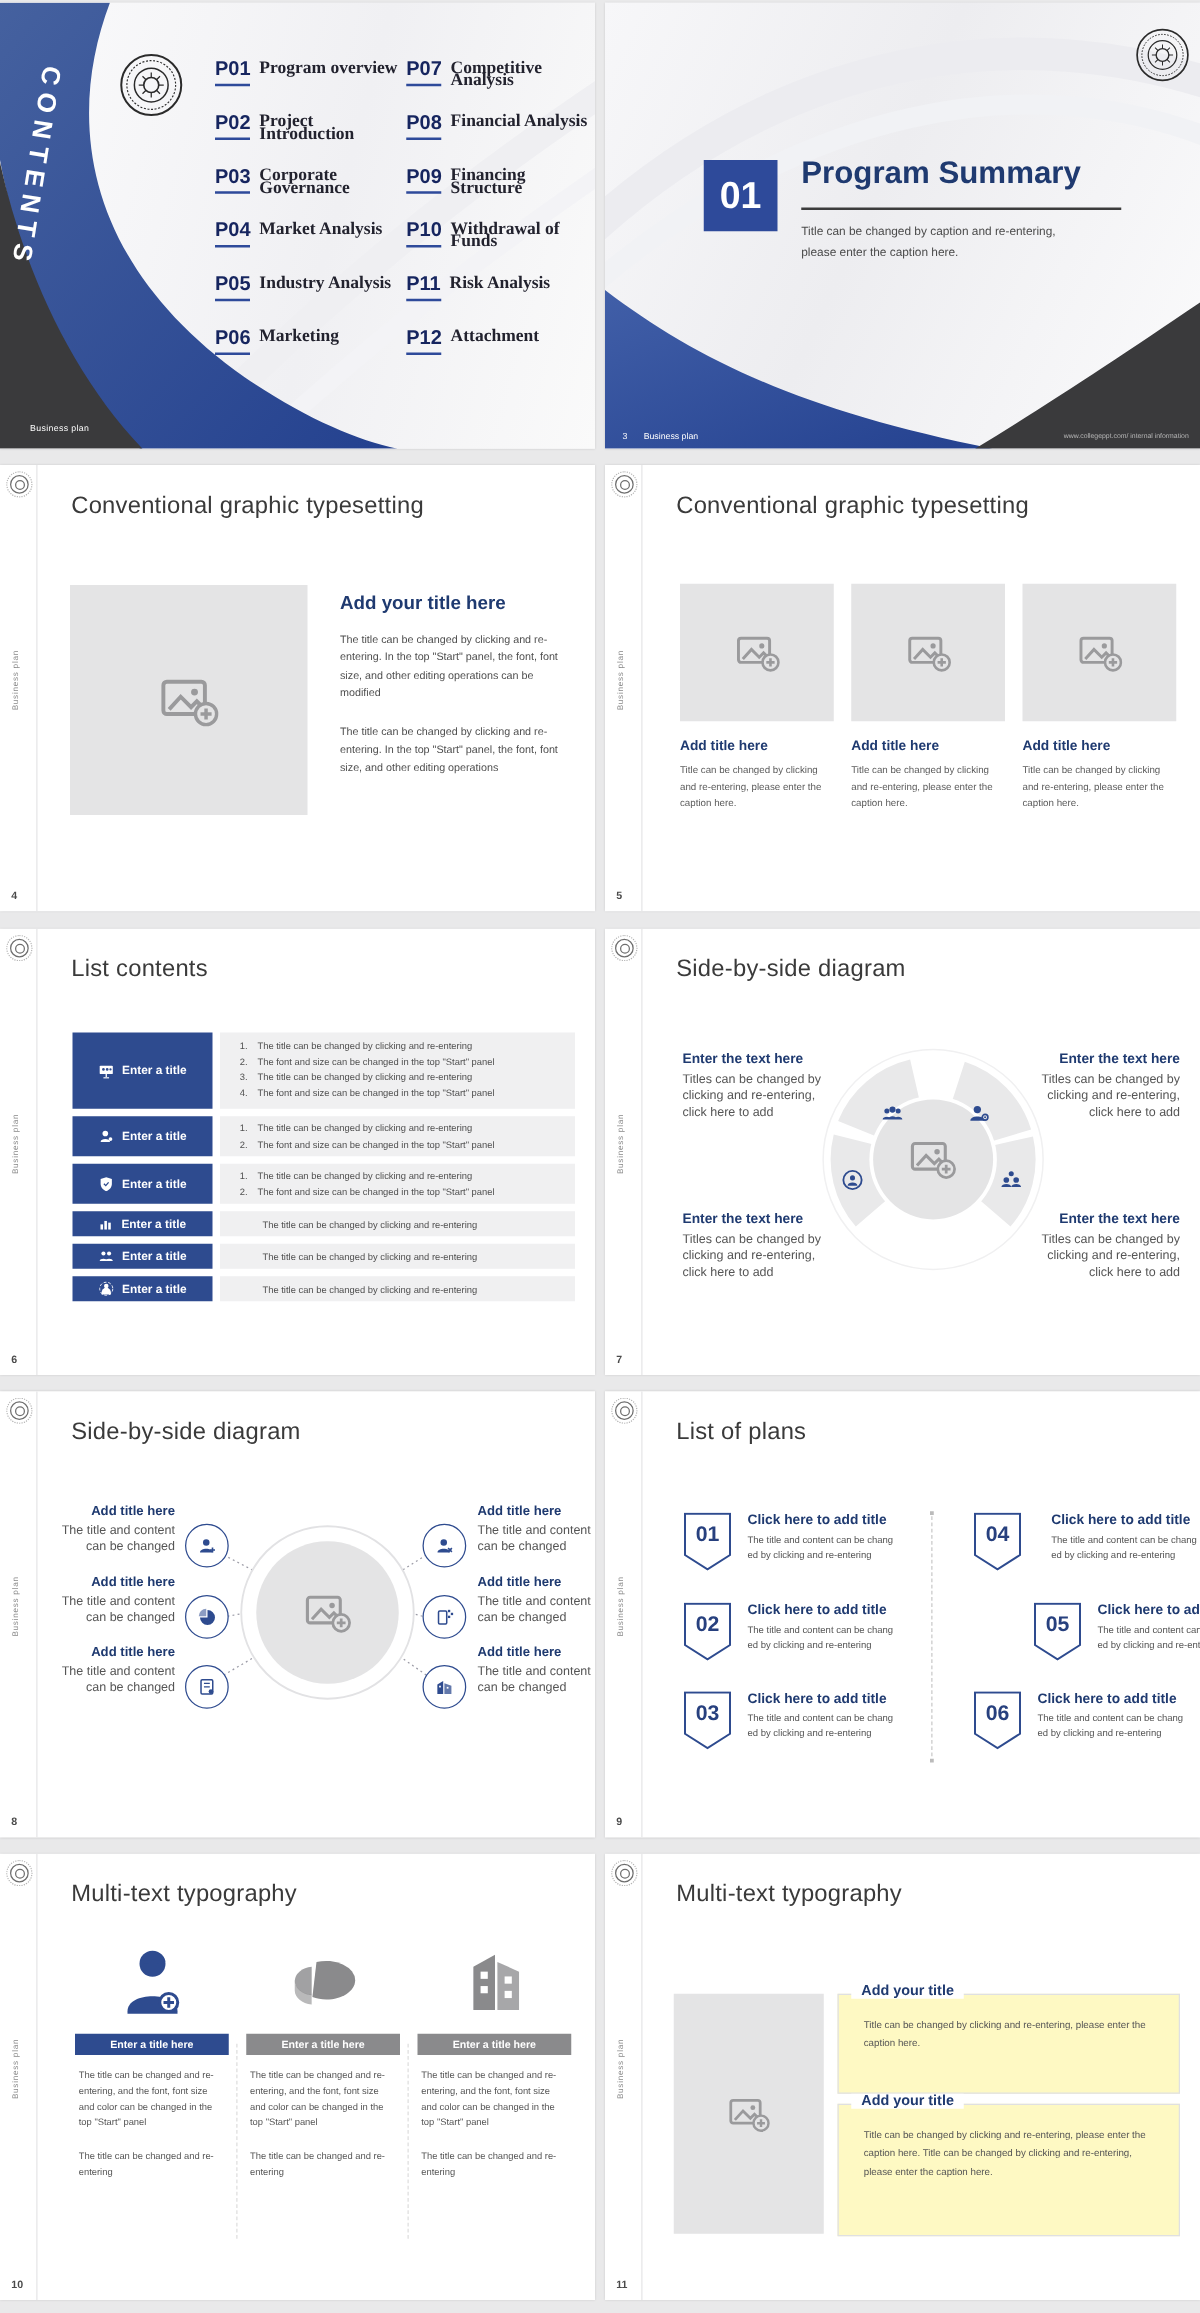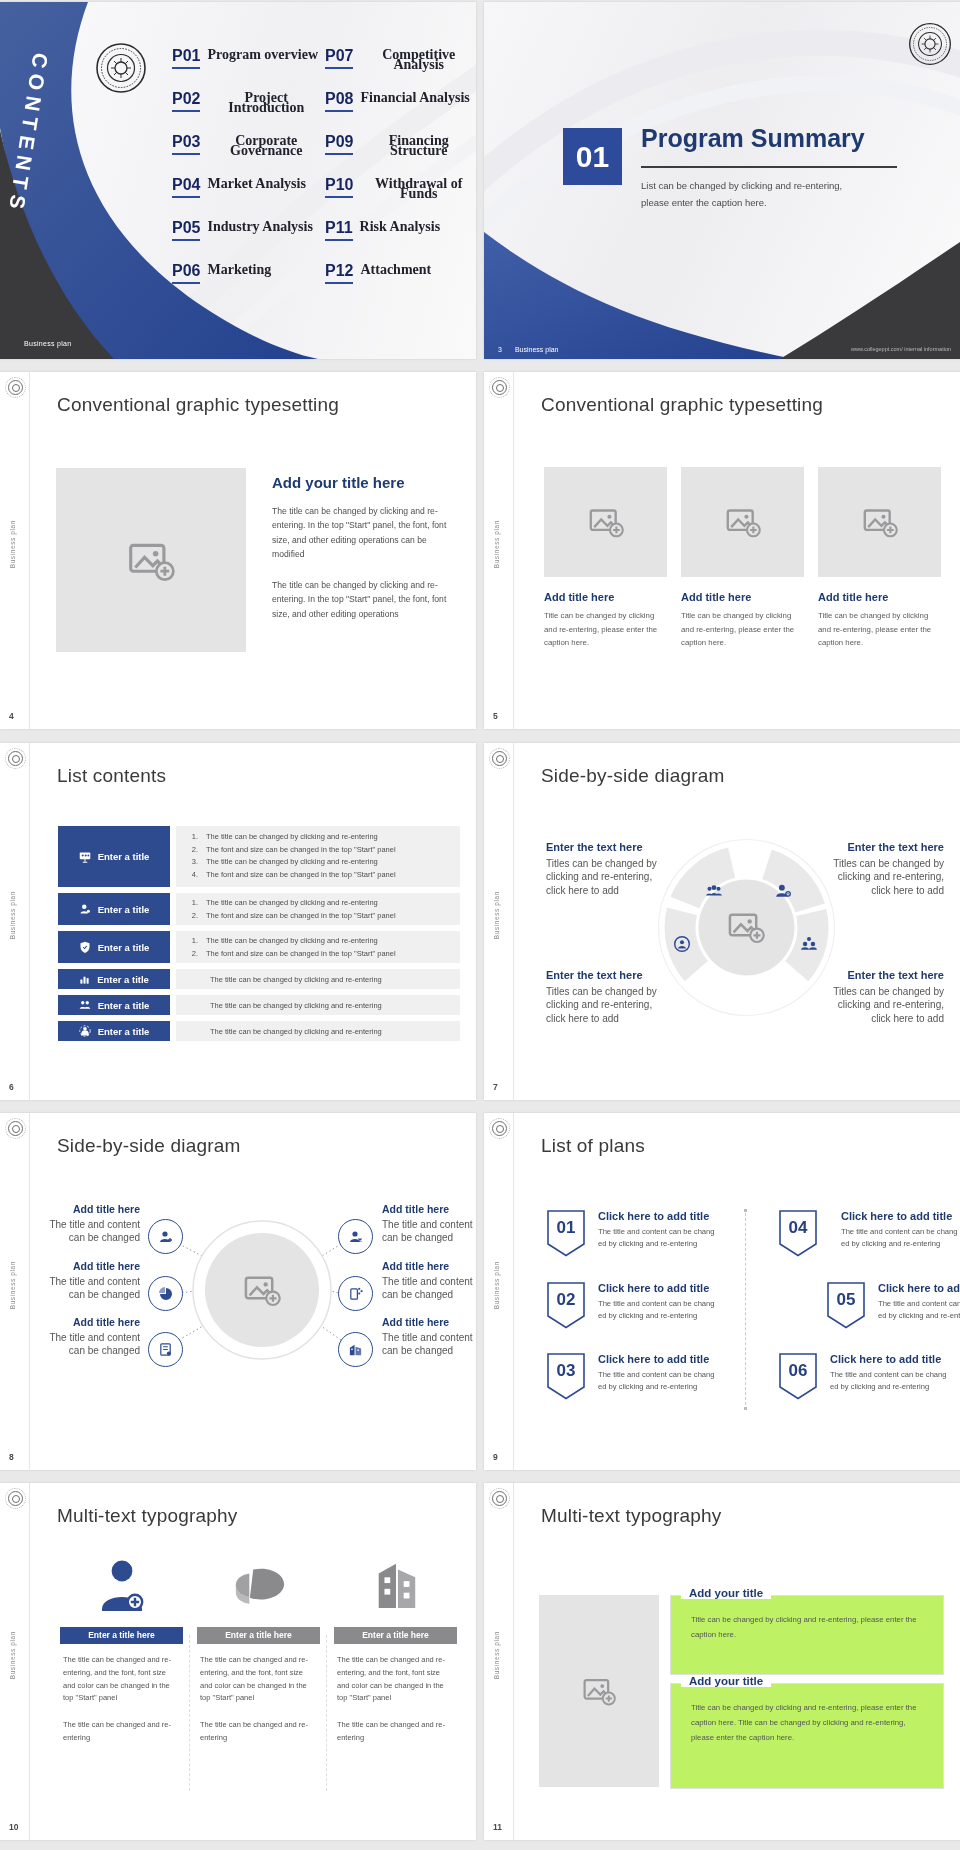--- a/index.html
+++ b/index.html
@@ -15,21 +15,21 @@
   .vline{position:absolute;left:29px;top:0;bottom:0;width:1px;background:#e6e6e8;}
   .vlabel{position:absolute;left:9px;top:148px;writing-mode:vertical-rl;transform:rotate(180deg);font-size:6.5px;letter-spacing:.6px;color:#8a8a8a;}
   .pagenum{position:absolute;left:9px;bottom:8px;font-size:8.5px;color:#4a4a4a;font-weight:bold;}
   .stitle{position:absolute;left:57px;top:22px;margin:0;font-size:19px;font-weight:400;color:#3a3a3a;letter-spacing:.2px;}
 
   .imgbox{background:#e4e4e5;display:flex;align-items:center;justify-content:center;}
 
   
   .contents-word{position:absolute;left:16px;top:50px;writing-mode:vertical-rl;transform:rotate(9deg);color:#fff;font-weight:bold;font-size:21px;letter-spacing:6px;}
   .toc-grid{position:absolute;left:172px;top:46px;display:grid;grid-auto-flow:column;grid-template-rows:repeat(6,43px);grid-template-columns:153px 152px;}
-  .toc-item{display:flex;align-items:flex-start;text-align:center;}
+  .toc-item{display:flex;align-items:flex-start;}
   .toc-code{font-weight:bold;font-size:16px;color:#16255f;border-bottom:2.5px solid #2e4a9a;padding-bottom:3px;line-height:16px;}
   .toc-label{font-weight:bold;font-size:14px;color:#22222e;margin:2px 0 0 7px;line-height:10px;font-family:Liberation Serif, serif;}
   .s1-footer{position:absolute;left:24px;bottom:12px;color:#fff;font-size:7px;letter-spacing:.3px;}
 
   
   .numbox{position:absolute;left:79px;top:126px;width:59px;height:57px;background:#2e4a9a;display:flex;align-items:center;justify-content:center;color:#fff;font-size:30px;font-weight:bold;}
   .sum-title{position:absolute;left:157px;top:122px;margin:0;font-size:25px;font-weight:bold;color:#1f3a70;}
   .sum-rule{position:absolute;left:157px;top:164px;width:256px;height:1.5px;background:#3c3c3c;}
   .sum-caption{position:absolute;left:157px;top:175px;font-size:9.5px;line-height:17px;color:#4a4a4a;}
   .s2-footer{position:absolute;left:14px;bottom:6px;color:#fff;font-size:7px;display:flex;gap:13px;}
@@ -78,21 +78,21 @@
   
   .tcol{position:absolute;width:123px;top:68px;}
   .tcol-icon{height:62px;display:flex;align-items:flex-end;justify-content:center;}
   .tcol-bar{margin-top:14px;height:17px;line-height:17px;text-align:center;color:#fff;font-size:8.5px;font-weight:bold;}
   .bar-blue{background:#2e4b8f;}
   .bar-gray{background:#8a8a8c;}
   .tcol-p{margin:10px 3px 0 3px;font-size:7.5px;line-height:12.8px;color:#555;}
   .tsep{position:absolute;top:152px;height:156px;border-left:1px dashed #dedede;}
 
   
-  .tb{position:absolute;left:186px;width:272px;background:#bef264;border:1px solid #dfe0e3;}
+  .tb{position:absolute;left:186px;width:272px;background:#fef9c3;border:1px solid #dfe0e3;}
   .tb-h{position:absolute;top:-9px;left:10px;background:#fff;padding:0 8px;font-size:11.5px;font-weight:bold;color:#1f3a70;}
   .tb-t{padding:16px 16px 10px 20px;font-size:7.8px;line-height:15px;color:#555;}
 </style>
 </head>
 <body>
 
 <div class="slide" style="left:0;top:2px;background:linear-gradient(105deg,#fbfbfc,#f0f0f3 55%,#fafafa);">
   <svg class="abs" style="left:0;top:0" width="476" height="357" viewBox="0 0 476 357">
     <defs>
         <linearGradient id="gb1" x1="0" y1="0" x2="1" y2="1">
@@ -183,21 +183,21 @@
     <circle cx="26" cy="26" r="24" fill="none" stroke="#2b2b2b" stroke-width="1.6"></circle>
     <circle cx="26" cy="26" r="19.5" fill="none" stroke="#2b2b2b" stroke-width=".9" stroke-dasharray="1.6 1.3"></circle>
     <circle cx="26" cy="26" r="13.5" fill="none" stroke="#2b2b2b" stroke-width="1.2"></circle>
     <circle cx="26" cy="26" r="6" fill="none" stroke="#2b2b2b" stroke-width="1.3"></circle>
     <path d="M26 16v4M26 32v4M16 26h4M32 26h4M19 19l2.8 2.8M33 33l-2.8-2.8M33 19l-2.8 2.8M19 33l2.8-2.8" stroke="#2b2b2b" stroke-width="1"></path>
   </svg>
   <div class="numbox">01</div>
   <h1 class="sum-title">Program Summary</h1>
   <div class="sum-rule"></div>
   <div class="sum-caption">
-    <div>List can be changed by clicking and re-entering,</div>
+    <div>Title can be changed by caption and re-entering,</div>
     <div>please enter the caption here.</div>
   </div>
   <div class="s2-footer">
     <span>3</span>
     <span>Business plan</span>
   </div>
   <span class="s2-url">www.collegeppt.com/ internal information</span>
 </div>
 
 <div class="slide" style="left:0;top:372px;">

